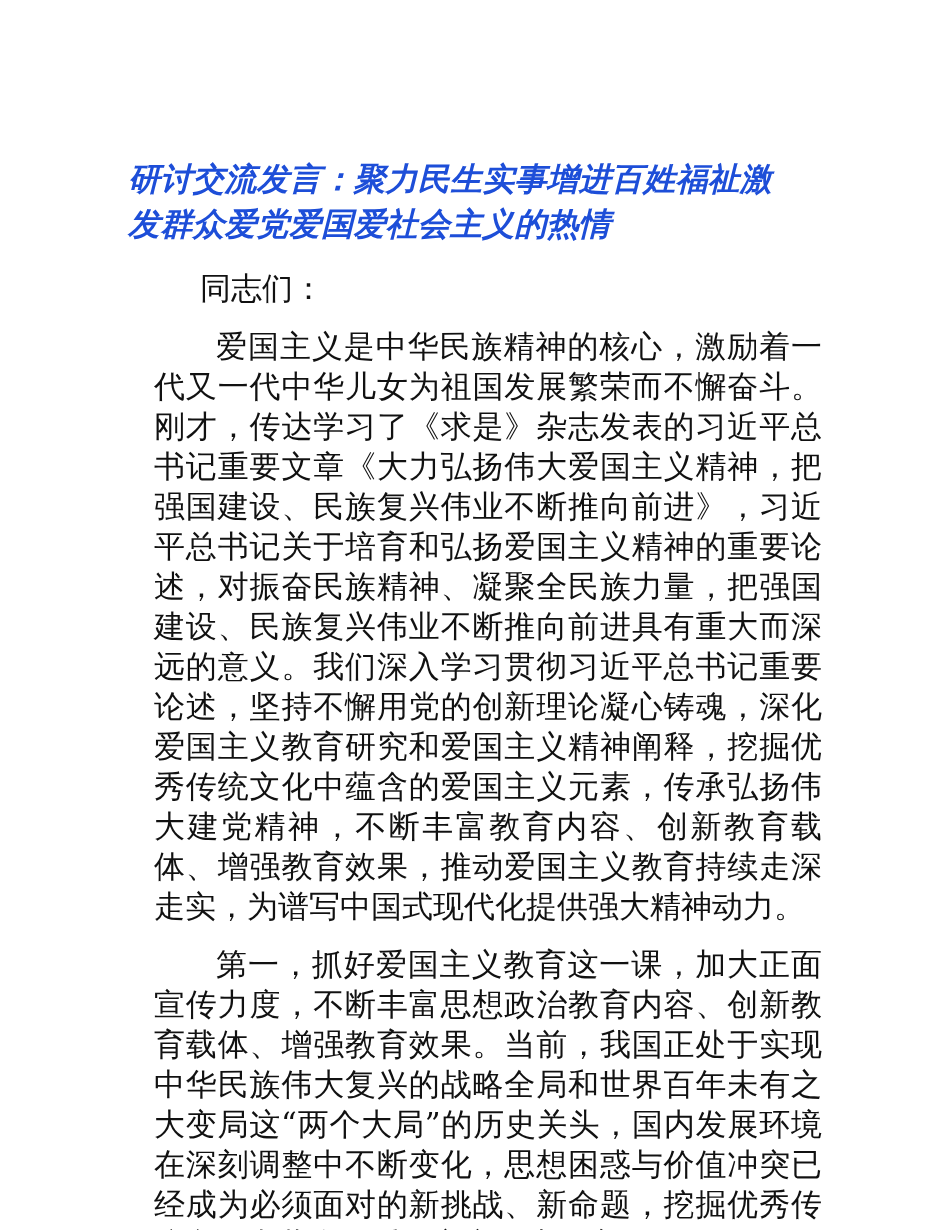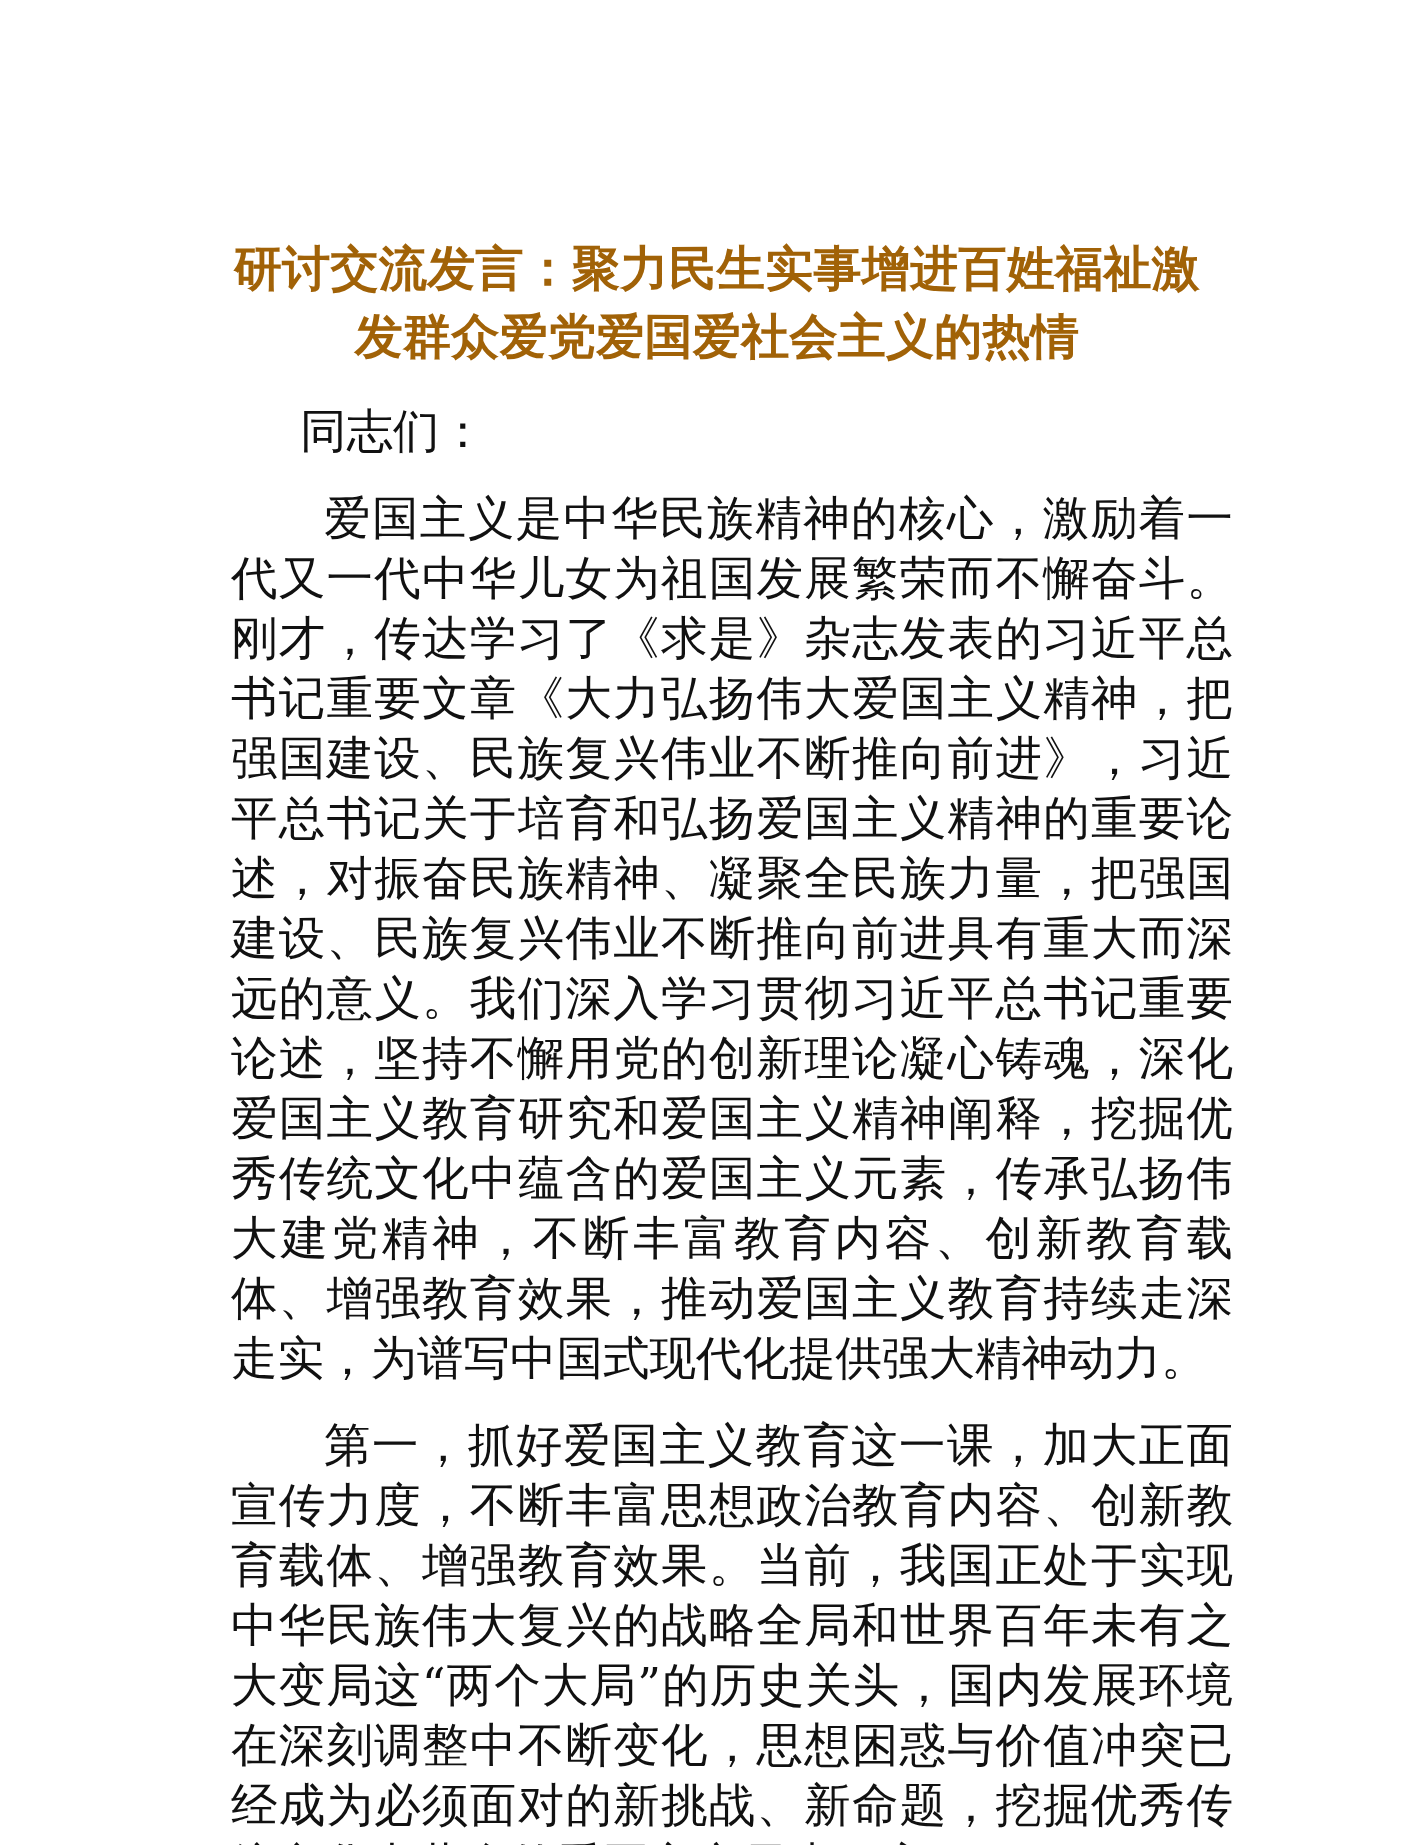--- a/index.html
+++ b/index.html
@@ -24,27 +24,28 @@
     background: #ffffff;
     box-sizing: border-box;
   }
 
   
   .doc-title {
     position: absolute;
     left: 128px;
     top: 157px;
     width: 700px;
-    text-align: center;
+    text-align: left;
     font-family: "Liberation Sans", "DejaVu Sans", sans-serif;
     font-weight: 700;
     font-size: 32px;
     line-height: 45px;
     letter-spacing: 0.2px;
-    color: #a16207;
+    color: #1d4ed8;
+    font-style: italic;
   }
   .doc-title .t-line {
     display: block;
     white-space: nowrap;
   }
 
   
   .doc-body {
     position: absolute;
     left: 138px;

